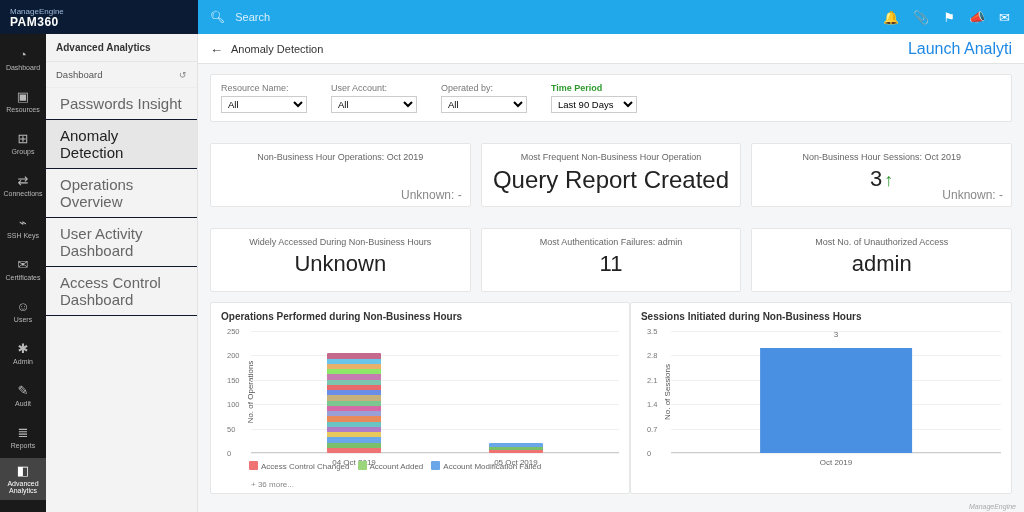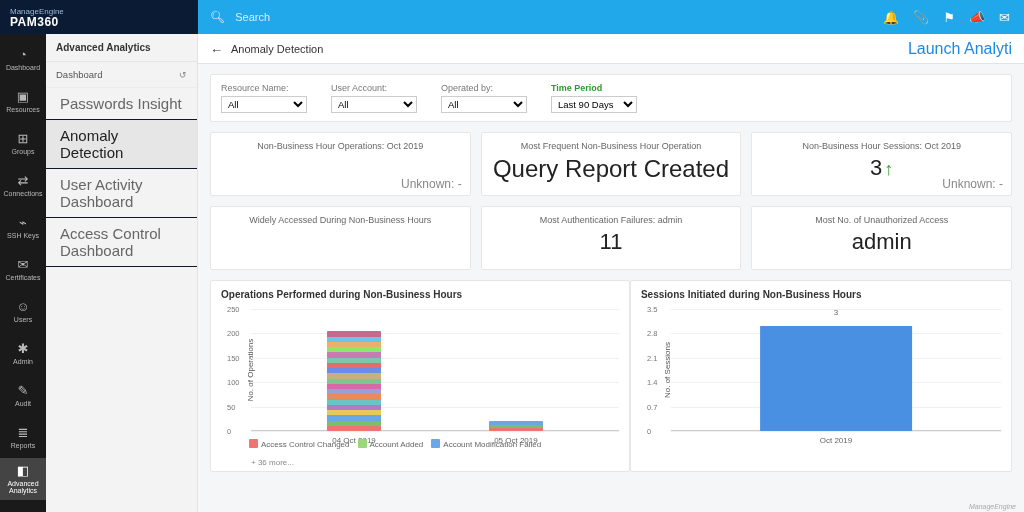--- a/index.html
+++ b/index.html
@@ -27,21 +27,21 @@
   .content{position:absolute;left:198px;right:0;top:34px;bottom:0;overflow:hidden}
   .titlebar{height:30px;background:#fff;border-bottom:1px solid #e3e3e3;display:flex;align-items:center;padding:0 12px;font-size:11px;color:#333}
   .titlebar .back{font-size:13px;margin-right:8px;cursor:pointer}
   .titlebar .launch{margin-left:auto;color:#1e88e5;font-size:16px;cursor:pointer}
   .pad{padding:10px 12px 0 12px}
   .filters{background:#fff;border:1px solid #e6e6e6;border-radius:2px;padding:8px 10px;display:flex;gap:24px;font-size:9px}
   .filters .fg{display:flex;flex-direction:column;gap:3px}
   .filters .flabel{color:#777}
   .filters .flabel.green{color:#2e9a2e;font-weight:bold}
   .filters select{width:86px;font-size:9.5px;padding:1px 2px;border:1px solid #ccc;background:#fff;cursor:pointer}
-  .kpirow{display:flex;gap:10px;margin-top:10px}
+  .kpirow{display:flex;gap:10px;margin-top:21px}
   .kpi{flex:1 1 0;background:#fff;border:1px solid #e6e6e6;border-radius:2px;text-align:center;padding:8px 6px 4px;position:relative;min-height:64px}
   .kpi .ktitle{font-size:9px;color:#666}
   .kpi .kval{font-size:22px;color:#222;margin-top:4px;white-space:nowrap}
   .kpi.big .kval{font-size:24px}
   .kpi .arrow{color:#2e9a2e;font-size:18px;margin-left:2px}
   .kpi .kfoot{position:absolute;right:8px;bottom:4px;font-size:12px;color:#888}
   .chartrow{display:flex;margin-top:10px}
   .chartcard{background:#fff;border:1px solid #e6e6e6;border-radius:2px;padding:8px 10px 4px;font-size:9px;color:#333;position:relative;height:192px}
   .chartcard.left{flex:1.05 1 0}
   .chartcard.right{flex:0.95 1 0}
@@ -134,20 +134,21 @@
   <div class="grouphdr">
     <span>Advanced Analytics</span>
   </div>
   <div class="subhdr">
     <span>Dashboard</span>
     <span class="refresh">↻</span>
   </div>
   <div id="navitems">
       <div class="navitem">Passwords Insight</div>
       <div class="navitem active">Anomaly Detection</div>
+      <div class="navitem">Operations Overview</div>
       <div class="navitem">User Activity Dashboard</div>
       <div class="navitem">Access Control Dashboard</div>
     </div>
 </div>
 
 <div class="content">
   <div class="titlebar">
     <span class="back">←</span>
     <span>Anomaly Detection</span>
     <span class="launch">Launch Analyti</span>
@@ -183,20 +184,21 @@
         </div>
         <div class="kpi">
           <div class="ktitle">Non-Business Hour Sessions: Oct 2019</div>
           <div class="kval">3<span class="arrow">↑</span></div>
           <div class="kfoot">Unknown: -</div>
         </div>
       </div>
     <div class="kpirow" id="kpibot">
         <div class="kpi">
           <div class="ktitle">Widely Accessed During Non-Business Hours</div>
+          <div class="kval">Unknown</div>
         </div>
         <div class="kpi">
           <div class="ktitle">Most Authentication Failures: admin</div>
           <div class="kval">11</div>
         </div>
         <div class="kpi">
           <div class="ktitle">Most No. of Unauthorized Access</div>
           <div class="kval">admin</div>
         </div>
       </div>

